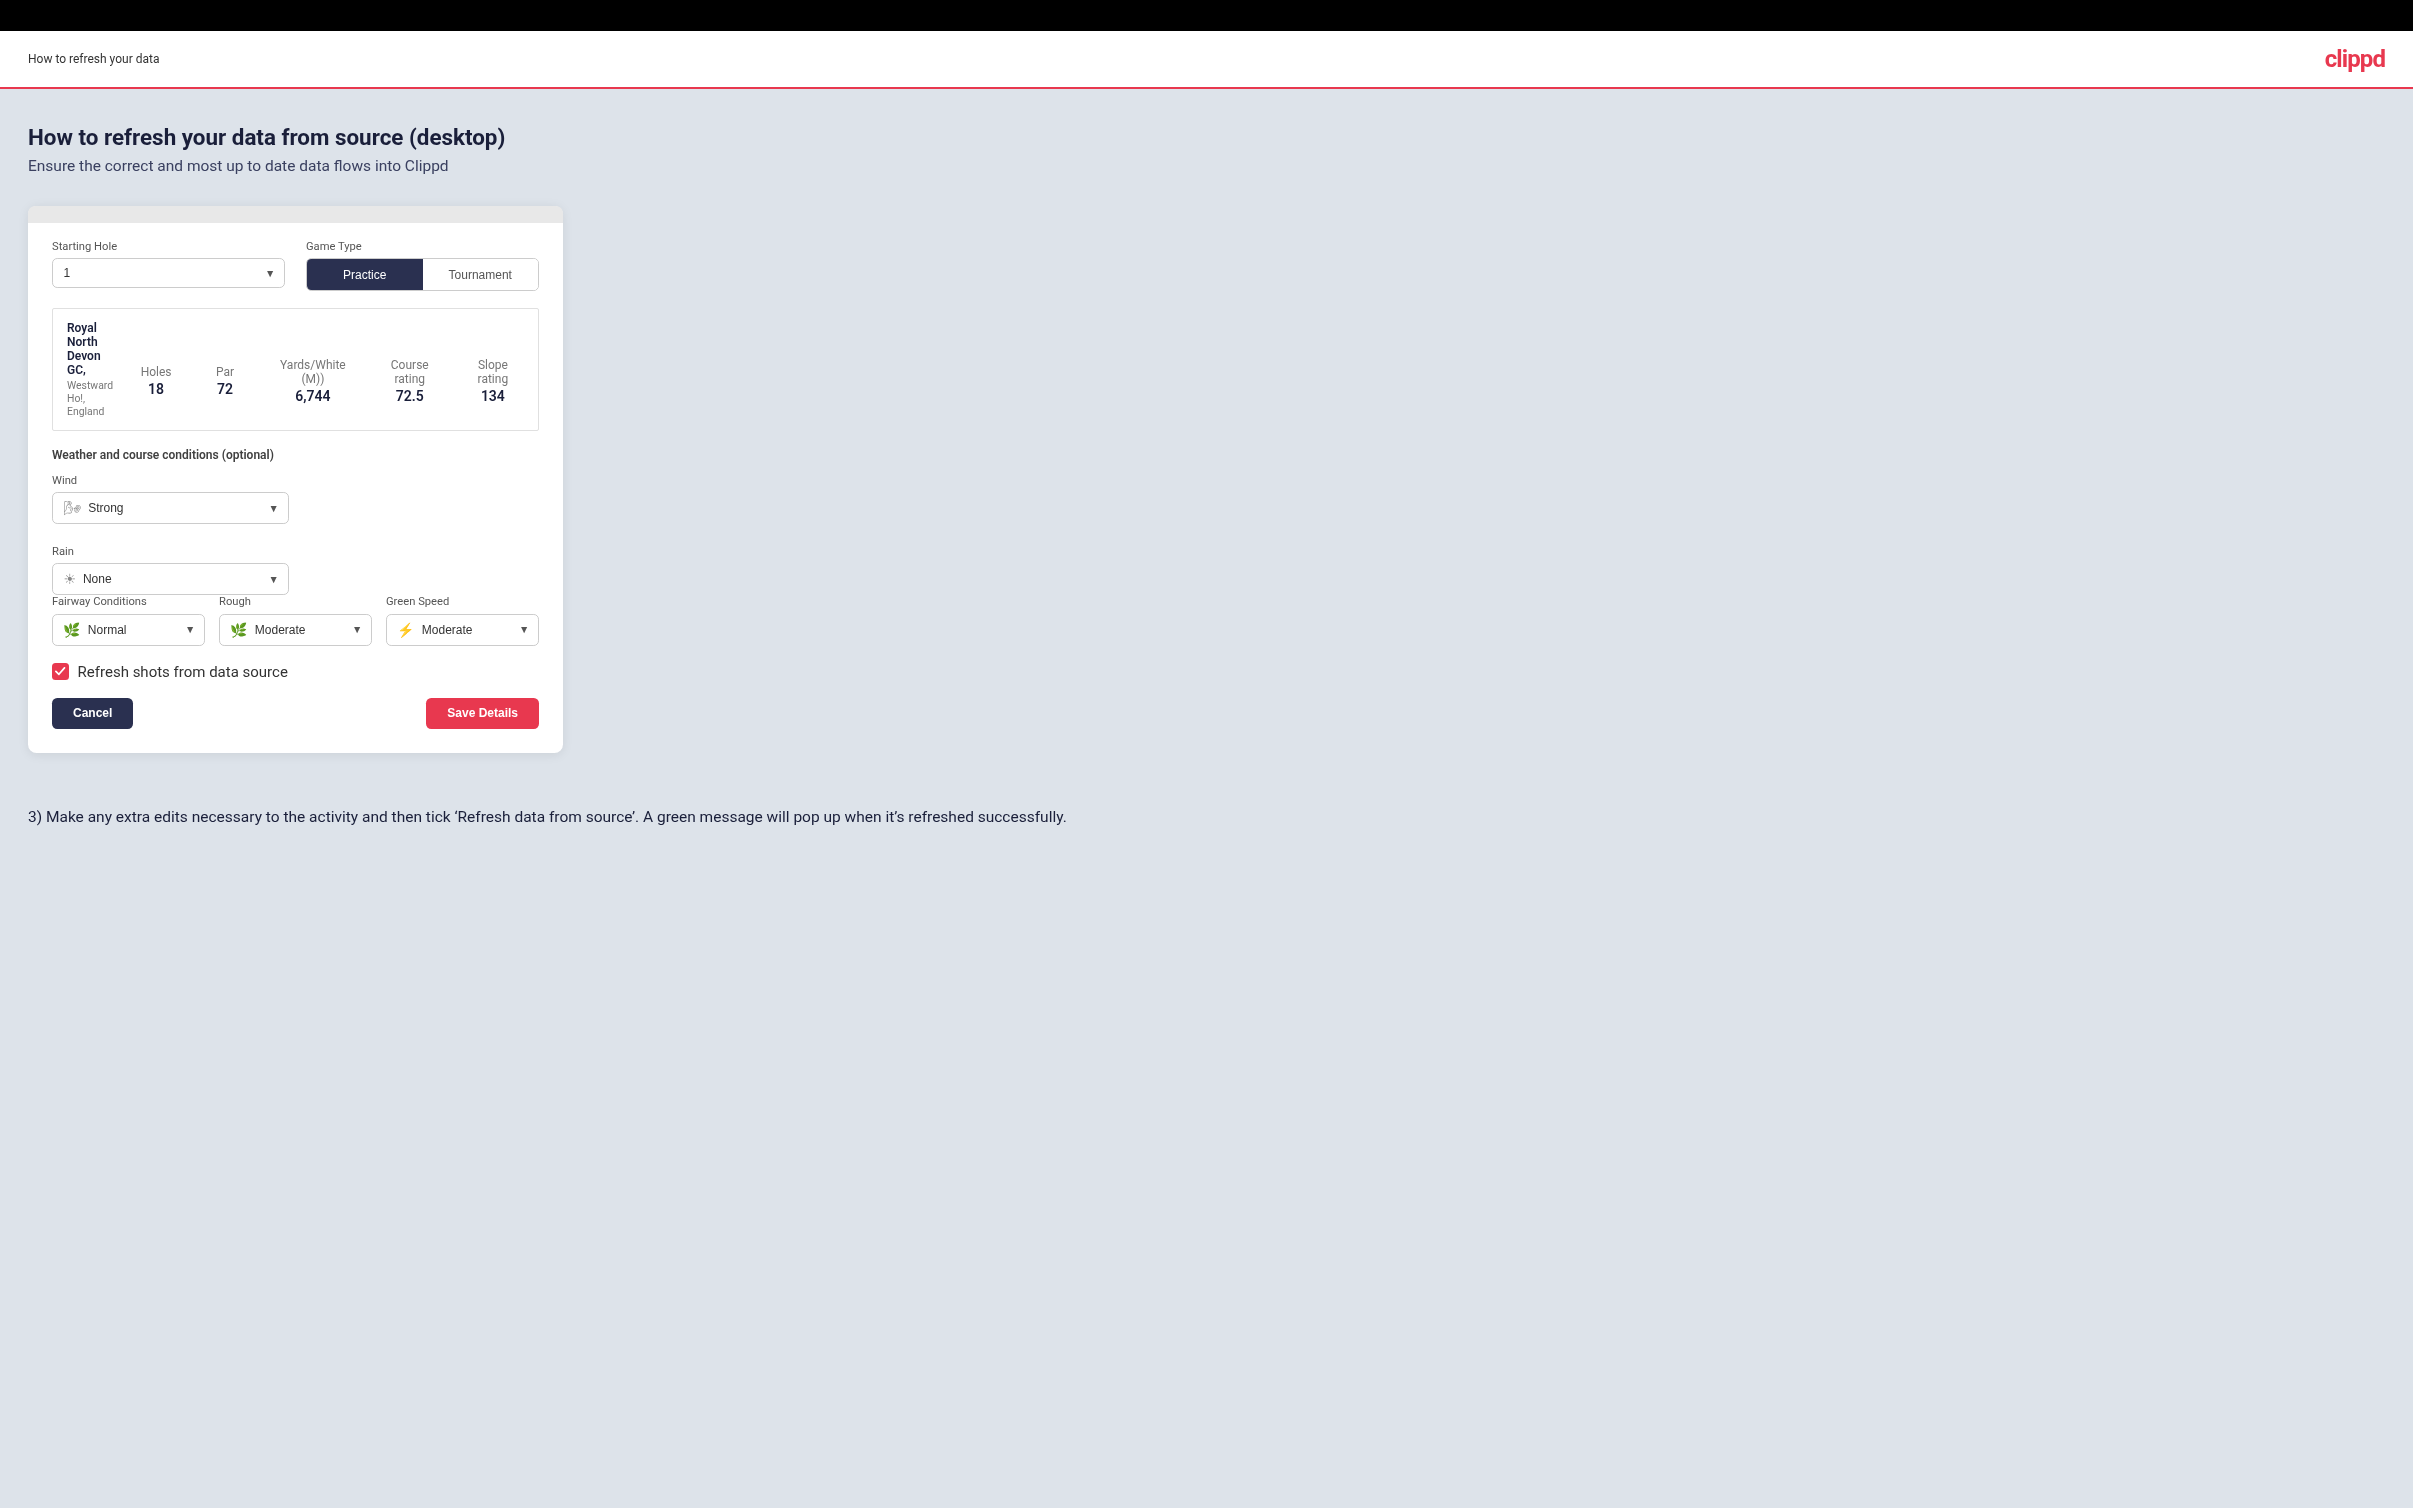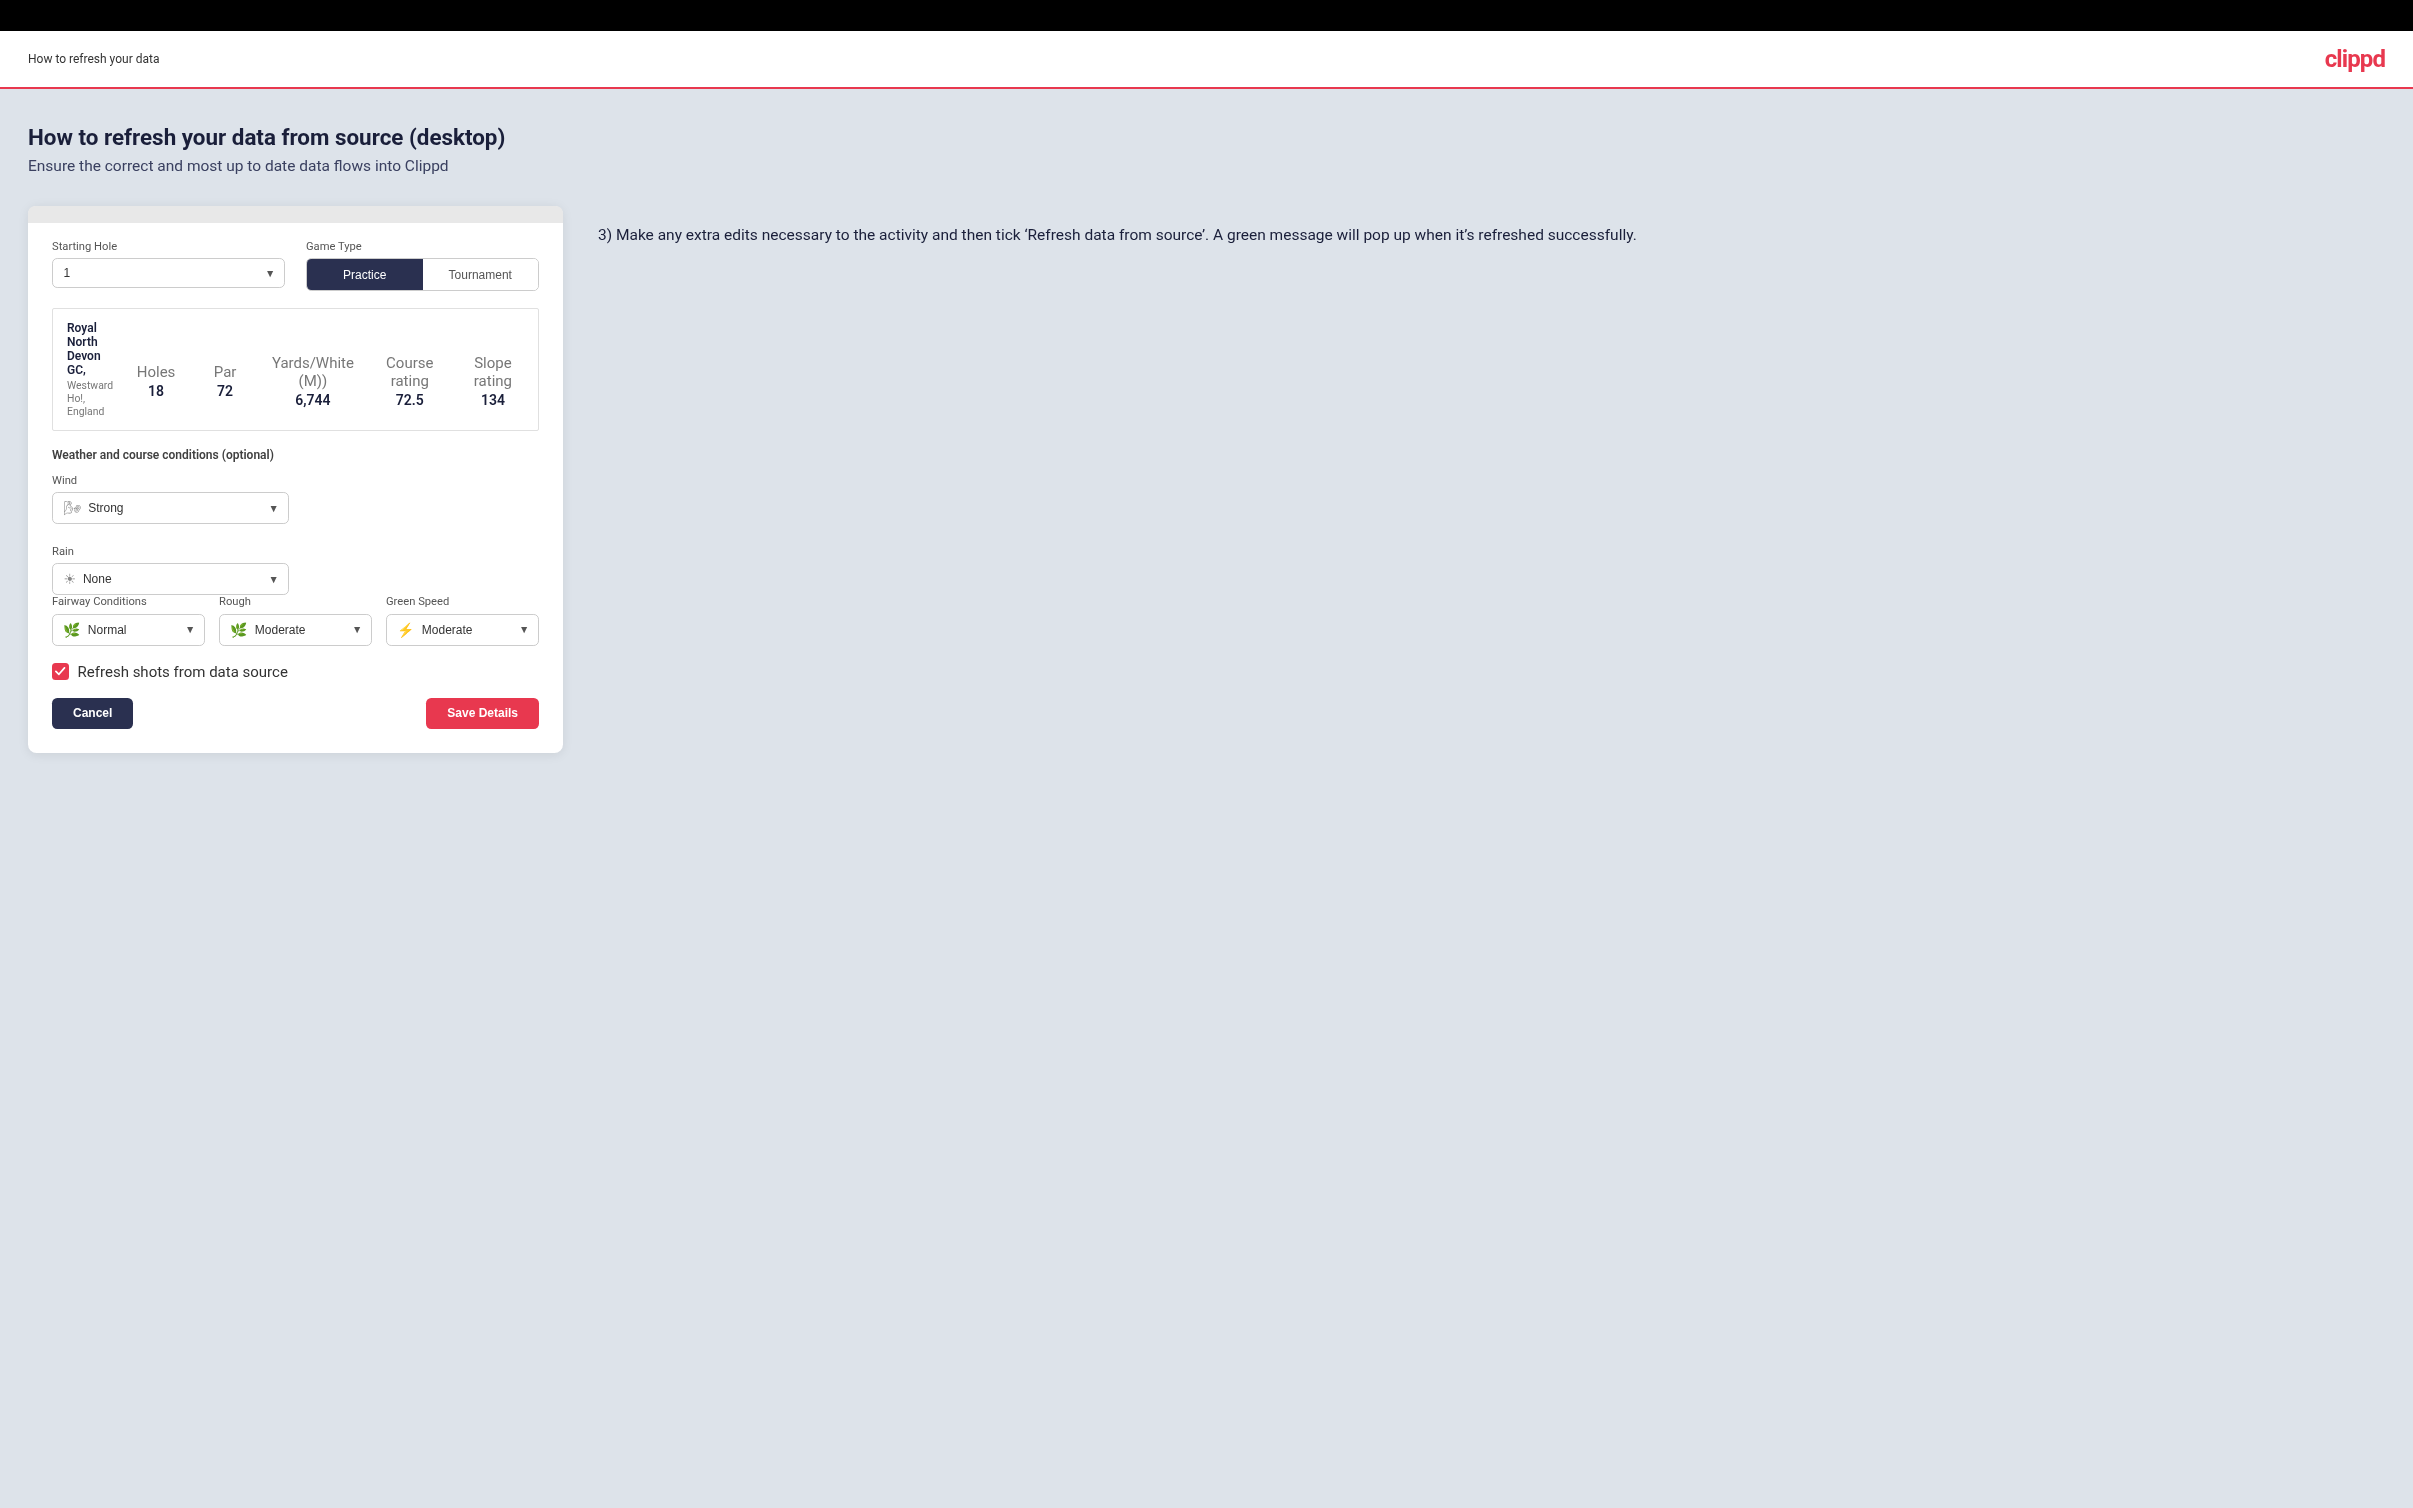--- a/index.html
+++ b/index.html
@@ -46,20 +46,21 @@
     }
     .page-subheading {
       font-size: 15.5px;
       color: #3a4060;
       margin-bottom: 31px;
     }
     .content-area {
       display: flex;
       gap: 35px;
       align-items: flex-start;
+      flex-direction: column;
     }
     .form-card {
       background: #fff;
       border-radius: 8.6px;
       padding: 24px;
       flex: 0 0 535px;
       max-width: 535px;
       box-shadow: 0 1.7px 10.4px rgba(0,0,0,0.08);
     }
     .form-card-top {
@@ -151,21 +152,21 @@
     .course-name .location {
       font-size: 10.4px;
       color: #777;
       margin-top: 1.7px;
     }
     .course-stat {
       text-align: center;
       min-width: 52px;
     }
     .course-stat .stat-label {
-      font-size: 15px;
+      font-size: 12px;
       color: #777;
       margin-bottom: 1.7px;
       margin-top: 23px;
     }
     .course-stat .stat-value {
       font-size: 14px;
       font-weight: 600;
       color: #1a1f3a;
     }
     .section-title {

